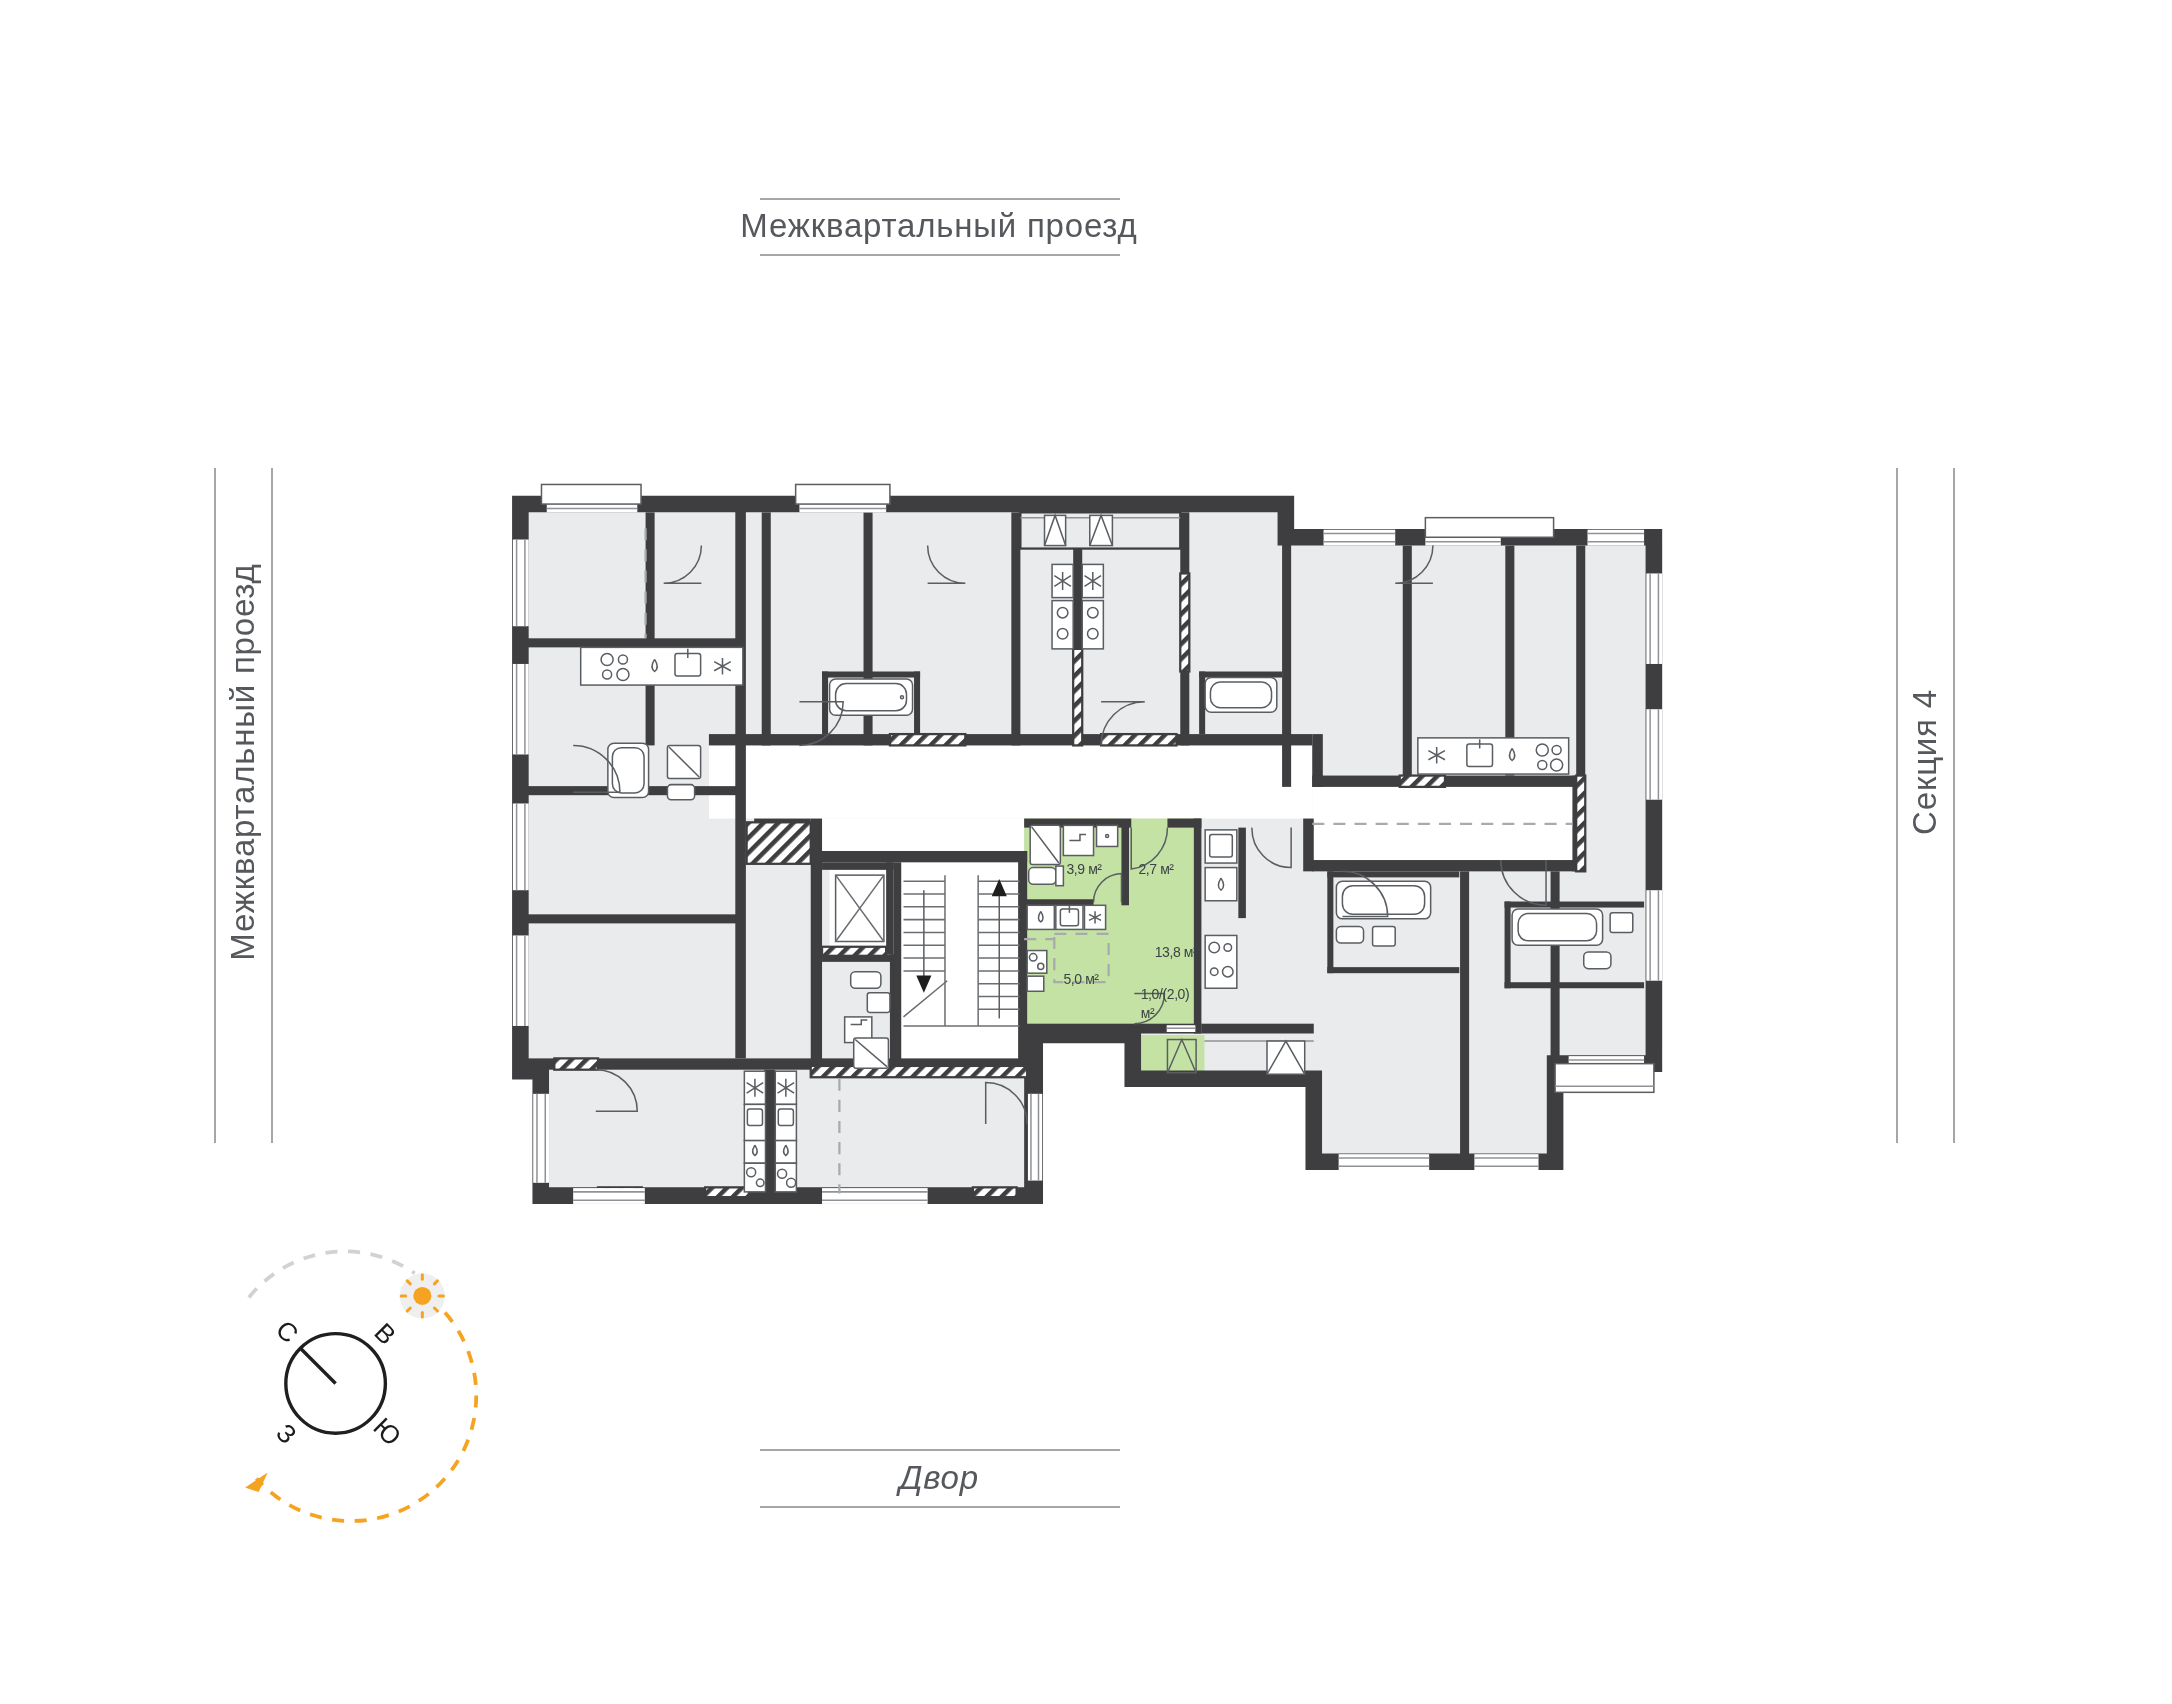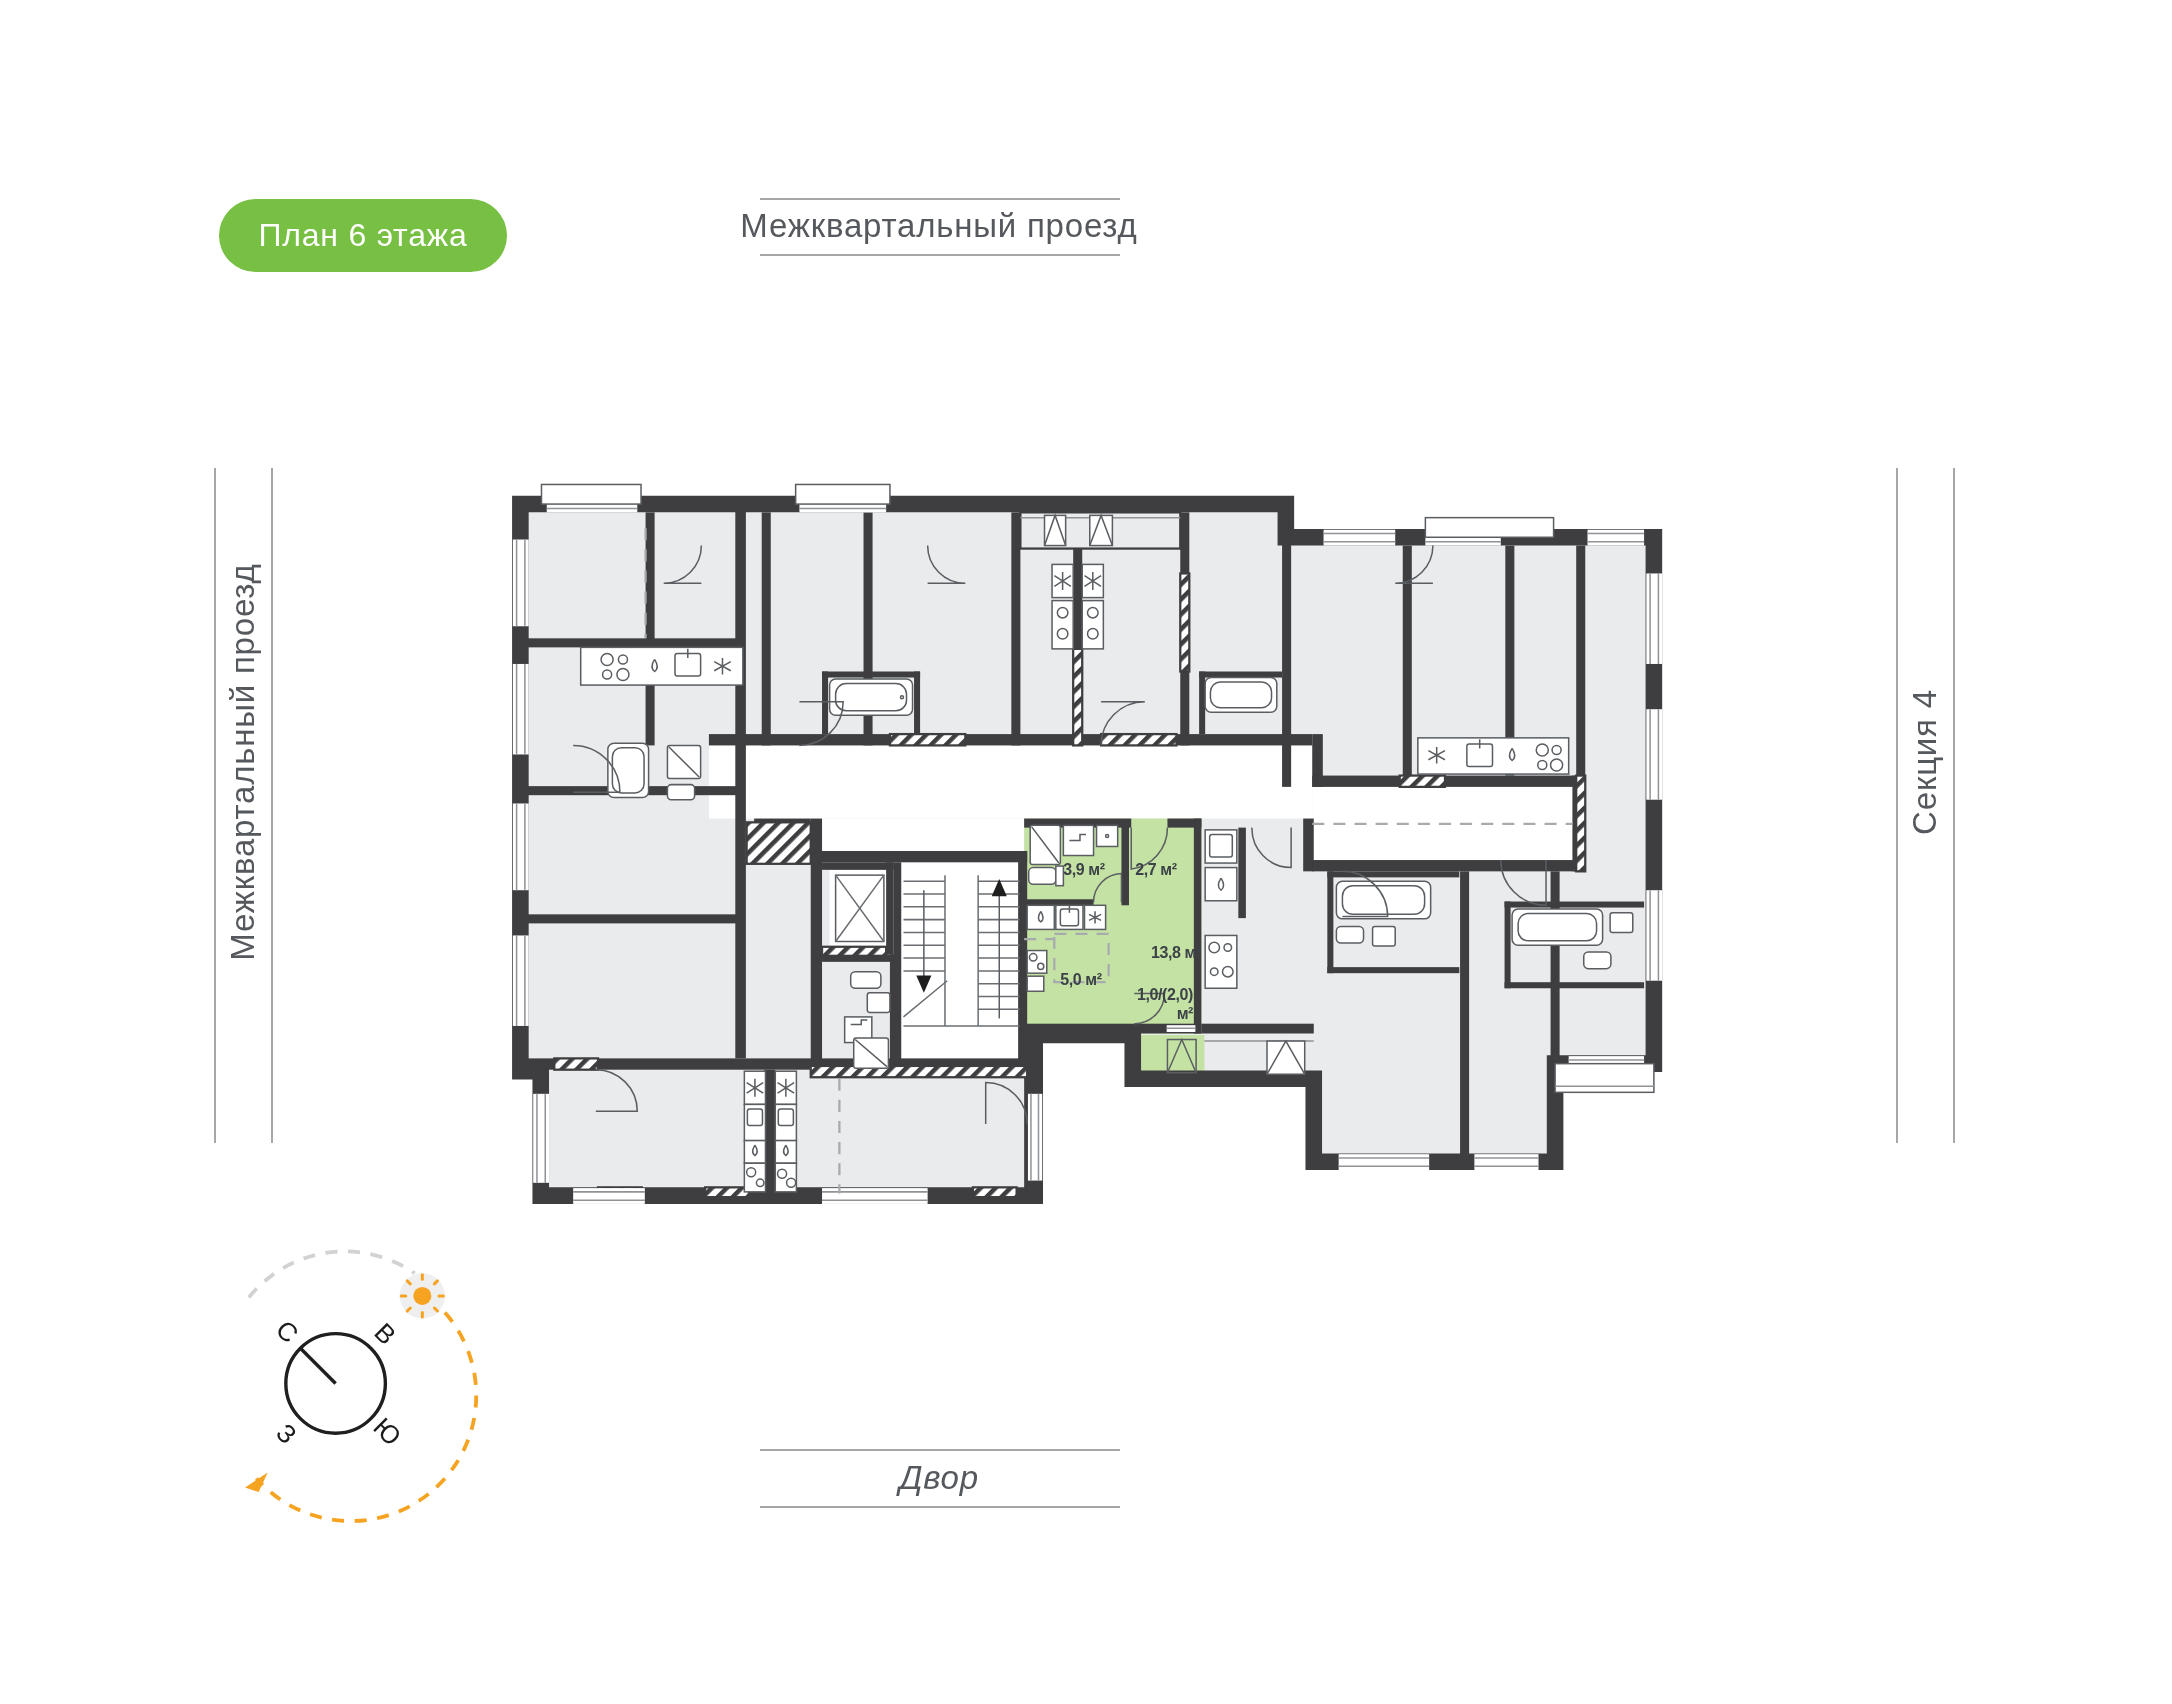--- a/index.html
+++ b/index.html
@@ -14,22 +14,22 @@
   .badge{left:219px;top:199px;width:288px;height:73px;background:var(--accent-green);
          border-radius:37px;display:flex;align-items:center;justify-content:center;
          color:#fff;font-size:32px;font-weight:400;letter-spacing:0.8px;}
   .road-label{color:var(--label-gray);font-size:33px;font-weight:400;letter-spacing:0.8px;white-space:nowrap;}
   .road-top{left:939px;top:226px;transform:translate(-50%,-50%);}
   .road-bottom{left:939px;top:1478px;transform:translate(-50%,-50%);font-style:italic;}
   .road-left{left:243px;top:762px;transform:translate(-50%,-50%) rotate(-90deg);}
   .section-label{left:1925px;top:762px;transform:translate(-50%,-50%) rotate(-90deg);}
   .hrule{height:2.3px;background:var(--rule-gray);}
   .vrule{width:2.3px;background:var(--rule-gray);}
-  .room-area{color:var(--plan-label);font-size:16px;font-weight:700;letter-spacing:-0.4px;
-             transform:translate(-50%,-50%);white-space:nowrap;text-align:right;line-height:19px;}
+  .room-area{color:var(--plan-label);font-size:14px;font-weight:400;letter-spacing:-0.4px;
+             transform:translate(-50%,-50%);white-space:nowrap;text-align:left;line-height:19px;}
   .compass-letter{color:#1b1b1b;font-size:26px;font-weight:400;
                   transform:translate(-50%,-50%) rotate(45deg);}
   svg{position:absolute;left:0;top:0;}
   .wall{fill:var(--wall);}
   .room{fill:var(--room-fill);}
   .green{fill:var(--plan-green);}
   .white{fill:#fff;}
   .outline{fill:none;stroke:var(--wall);stroke-width:22;}
   .fx{fill:#fff;stroke:#5a5e62;stroke-width:2;}
   .fxl{fill:none;stroke:#5a5e62;stroke-width:2;}
@@ -460,23 +460,20 @@
           <line x1="576" y1="1734" x2="580" y2="1738"></line>
           <line x1="544" y1="1734" x2="540" y2="1738"></line>
           <line x1="576" y1="1702" x2="580" y2="1698"></line>
         </g>
       </g>
       <circle cx="445" cy="1834" r="66" fill="#fff" stroke="#1f1f1f" stroke-width="4.5"></circle>
       <line x1="445" y1="1834" x2="398" y2="1787" stroke="#1f1f1f" stroke-width="4.5"></line>
     </g>
   </svg>
 
-  <div class="abs badge">
-    <span>План 6 этажа</span>
-  </div>
 
   <div class="abs hrule" style="left:760px;top:198px;width:360px;"></div>
   <div class="abs road-label road-top">Межквартальный проезд</div>
   <div class="abs hrule" style="left:760px;top:254px;width:360px;"></div>
 
   <div class="abs vrule" style="left:214px;top:468px;height:675px;"></div>
   <div class="abs road-label road-left">Межквартальный проезд</div>
   <div class="abs vrule" style="left:271px;top:468px;height:675px;"></div>
 
   <div class="abs vrule" style="left:1896px;top:468px;height:675px;"></div>

